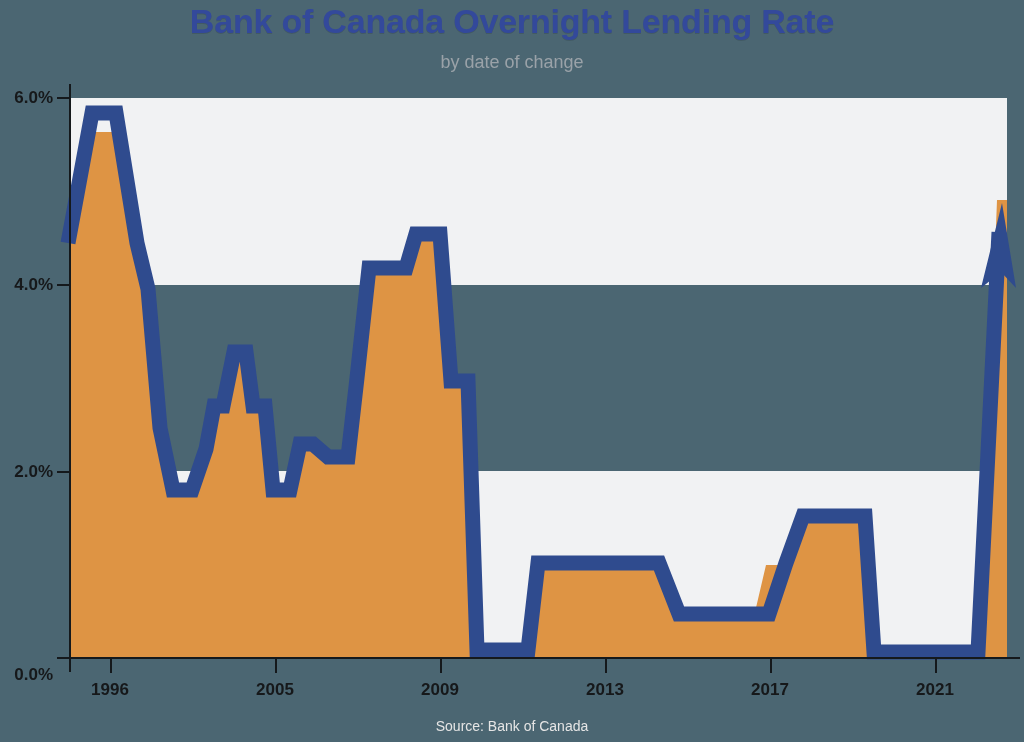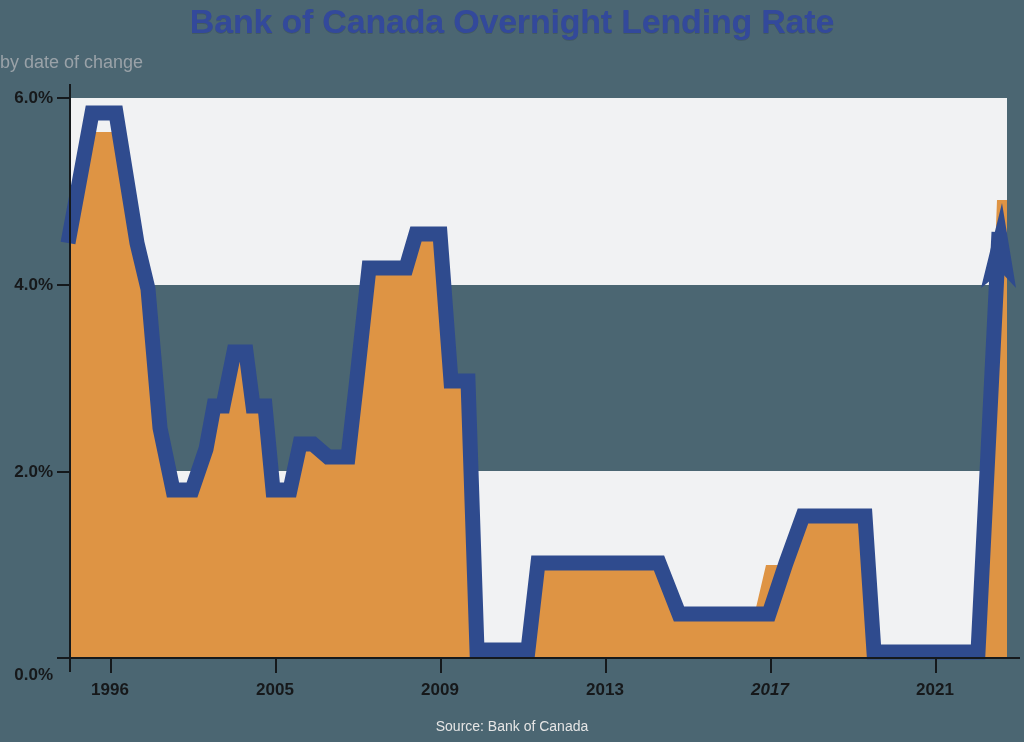--- a/index.html
+++ b/index.html
@@ -18,21 +18,21 @@
     text-align:center;
     font-size:34px;
     font-weight:bold;
     letter-spacing:-0.2px;
     color:#33499b;
     text-shadow:0 1px 0 rgba(0,0,0,0.12);
   }
   .subtitle{
     position:absolute;
     left:0;right:0;top:52px;
-    text-align:left;
+    text-align:center;
     font-size:18px;
     font-weight:normal;
     color:#9aa2a8;
   }
   .source{
     position:absolute;
     left:0;right:0;top:718px;
     text-align:center;
     font-size:14px;
     color:#e5e5e5;
@@ -223,19 +223,19 @@
   <div class="xtick" style="left:275px;"></div>
   <div class="xlabel" style="left:275px;">2005</div>
 
   <div class="xtick" style="left:440px;"></div>
   <div class="xlabel" style="left:440px;">2009</div>
 
   <div class="xtick" style="left:605px;"></div>
   <div class="xlabel" style="left:605px;">2013</div>
 
   <div class="xtick" style="left:770px;"></div>
-  <div class="xlabel" style="left:770px;font-style:italic;">2017</div>
+  <div class="xlabel" style="left:770px;">2017</div>
 
   <div class="xtick" style="left:935px;"></div>
   <div class="xlabel" style="left:935px;">2021</div>
 
   <div class="source">Source: Bank of Canada</div>
 </div>
 
 </body></html>

